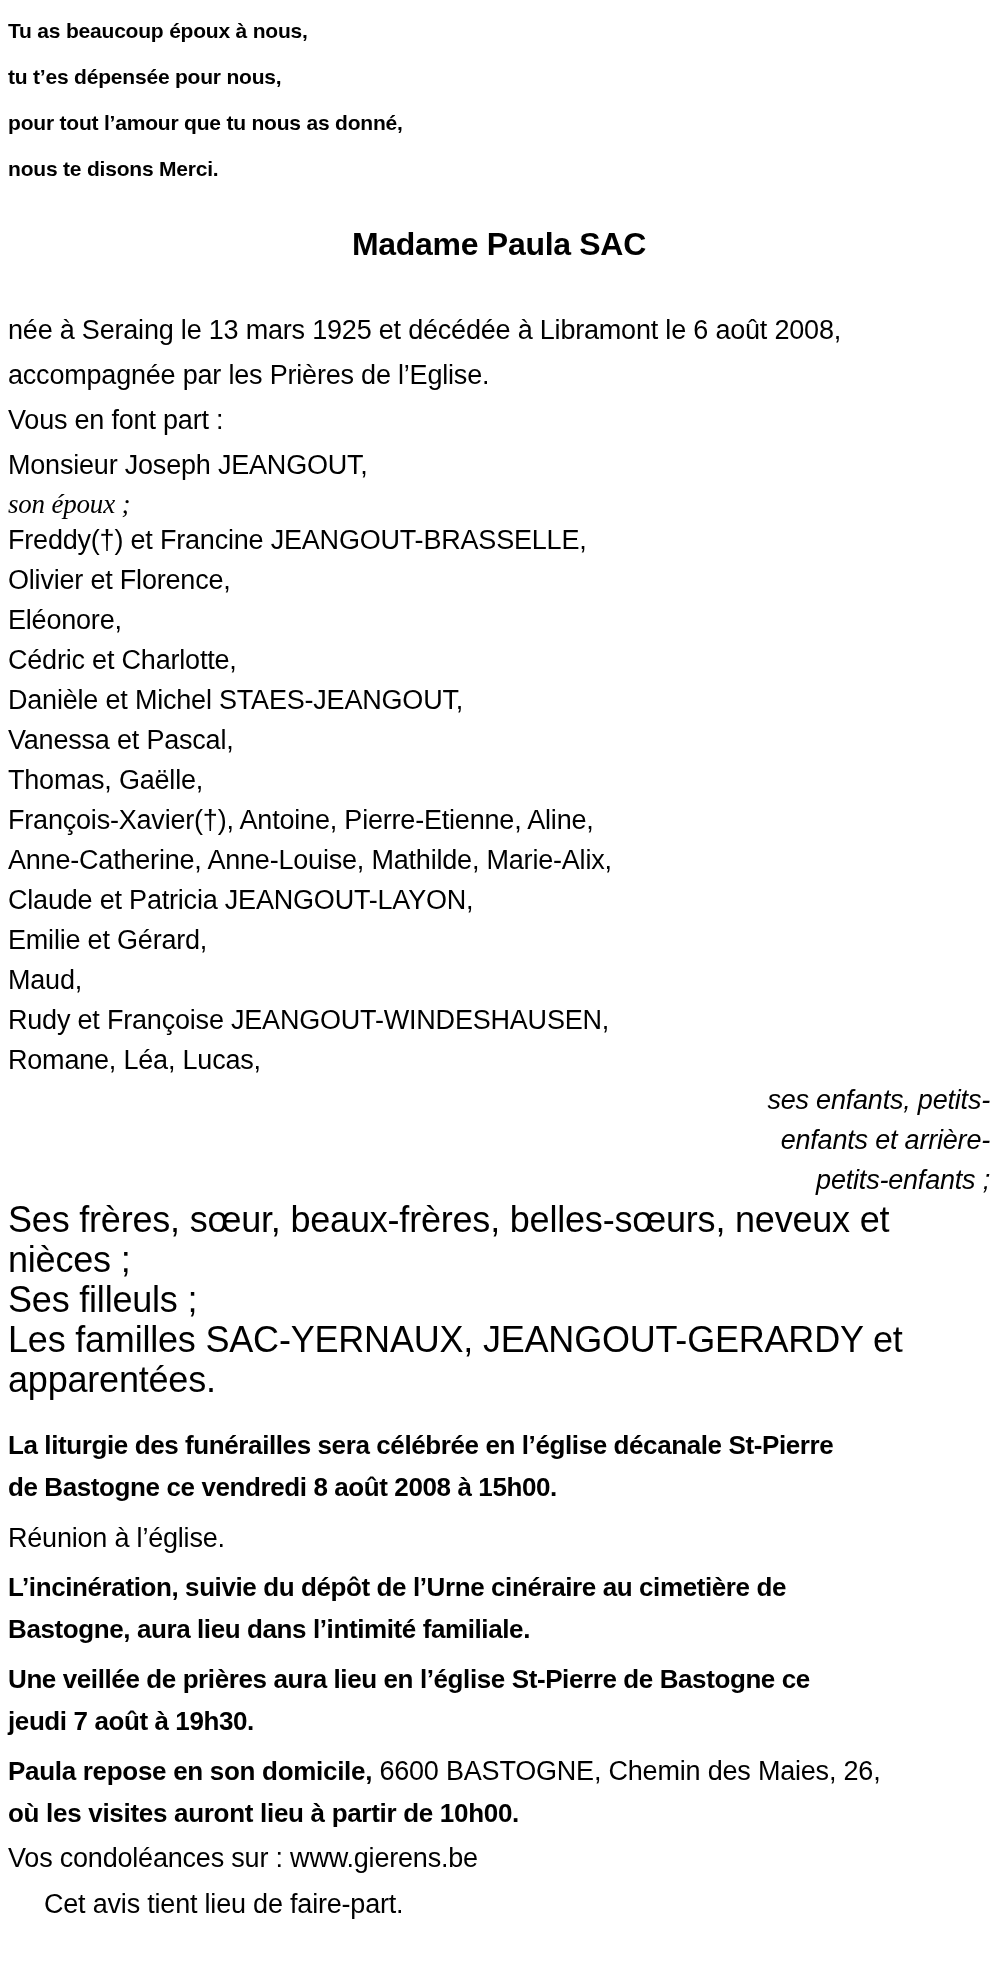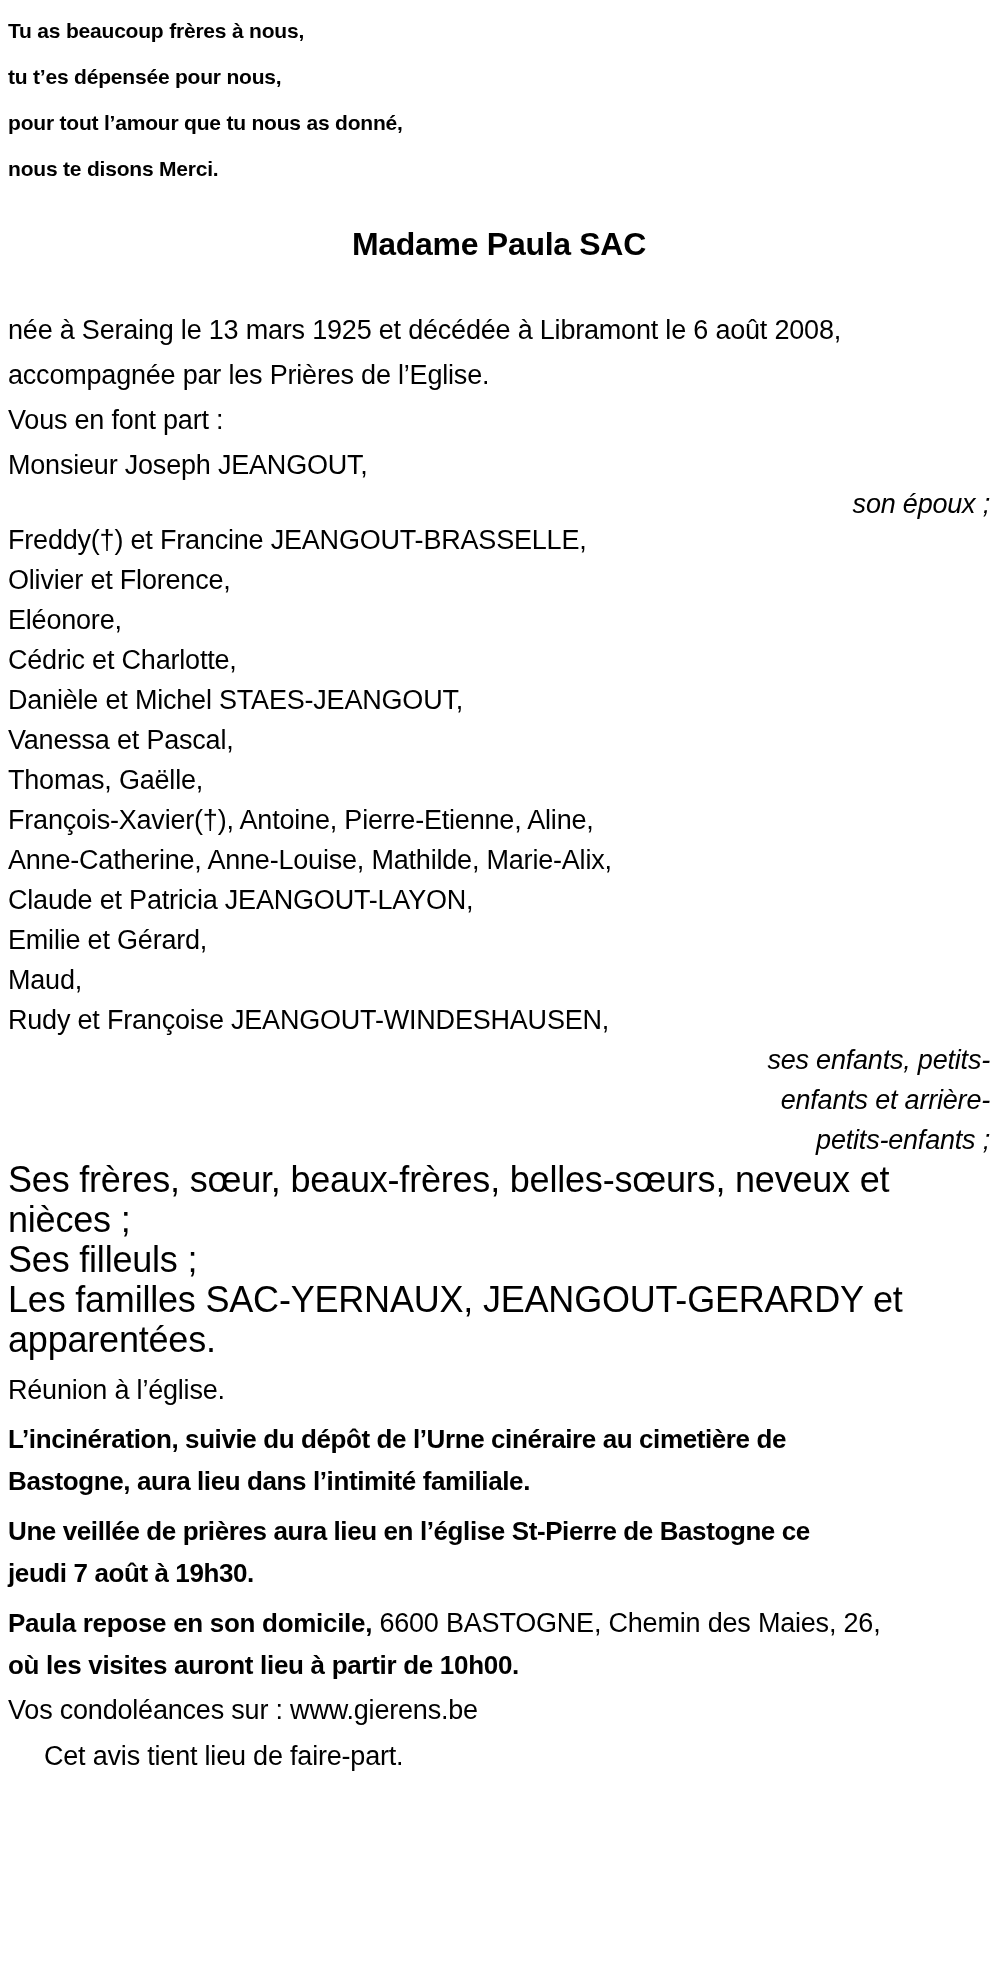--- a/index.html
+++ b/index.html
@@ -39,22 +39,23 @@
     line-height: 45px;
     letter-spacing: -0.2px;
     white-space: pre-line;
   }
   .life { margin-top: 46px; }
   .intro, .spouse { font-size: 27px; line-height: 45px; letter-spacing: -0.2px; }
   .role-right {
     font-size: 27px;
     line-height: 32px;
     font-style: italic;
-    text-align: right;
+    text-align: left;
     letter-spacing: -0.2px;
+    font-family: Liberation Serif, serif;
   }
   .family-line { font-size: 27px; line-height: 40px; letter-spacing: -0.2px; }
   .desc-role-line {
     font-size: 27px;
     line-height: 40px;
     font-style: italic;
     text-align: right;
     letter-spacing: -0.2px;
   }
   .others-line { font-size: 36px; line-height: 40px; letter-spacing: -0.2px; }
@@ -79,21 +80,21 @@
   .repose .r { font-weight: normal; font-size: 27px; letter-spacing: -0.2px; }
   .condolences { margin-top: 4px; font-size: 27px; line-height: 40px; letter-spacing: -0.2px; }
   .notice { margin-top: 6px; font-size: 27px; line-height: 40px; letter-spacing: -0.2px; margin-left: 36px; }
 </style>
 </head>
 <body>
 
 <div class="page">
 
   <div>
-    <div class="quote-line">Tu as beaucoup frères à nous,</div>
+    <div class="quote-line">Tu as beaucoup époux à nous,</div>
     <div class="quote-line">tu t’es dépensée pour nous,</div>
     <div class="quote-line">pour tout l’amour que tu nous as donné,</div>
     <div class="quote-line">nous te disons Merci.</div>
   </div>
 
   <h1 class="title">Madame Paula SAC</h1>
 
 
   <div class="body-par life">née à Seraing le 13 mars 1925 et décédée à Libramont le 6 août 2008,
 accompagnée par les Prières de l’Eglise.</div>
@@ -110,32 +111,35 @@
     <div class="family-line">Cédric et Charlotte,</div>
     <div class="family-line">Danièle et Michel STAES-JEANGOUT,</div>
     <div class="family-line">Vanessa et Pascal,</div>
     <div class="family-line">Thomas, Gaëlle,</div>
     <div class="family-line">François-Xavier(†), Antoine, Pierre-Etienne, Aline,</div>
     <div class="family-line">Anne-Catherine, Anne-Louise, Mathilde, Marie-Alix,</div>
     <div class="family-line">Claude et Patricia JEANGOUT-LAYON,</div>
     <div class="family-line">Emilie et Gérard,</div>
     <div class="family-line">Maud,</div>
     <div class="family-line">Rudy et Françoise JEANGOUT-WINDESHAUSEN,</div>
+    <div class="family-line">Romane, Léa, Lucas,</div>
   </div>
 
   <div>
     <div class="desc-role-line">ses enfants, petits-</div>
     <div class="desc-role-line">enfants et arrière-</div>
     <div class="desc-role-line">petits-enfants ;</div>
   </div>
 
   <div class="others-line">Ses frères, sœur, beaux-frères, belles-sœurs, neveux et nièces ;</div>
   <div class="others-line">Ses filleuls ;</div>
   <div class="others-line">Les familles SAC-YERNAUX, JEANGOUT-GERARDY et apparentées.</div>
 
+  <div class="bold-par liturgy">La liturgie des funérailles sera célébrée en l’église décanale St-Pierre
+de Bastogne ce vendredi 8 août 2008 à 15h00.</div>
 
   <div class="meeting">Réunion à l’église.</div>
 
   <div class="bold-par cremation">L’incinération, suivie du dépôt de l’Urne cinéraire au cimetière de
 Bastogne, aura lieu dans l’intimité familiale.</div>
 
   <div class="bold-par vigil">Une veillée de prières aura lieu en l’église St-Pierre de Bastogne ce
 jeudi 7 août à 19h30.</div>
 
   <div class="repose"><span class="b">Paula repose en son domicile,</span><span class="r"> 6600 BASTOGNE, Chemin des Maies, 26,

